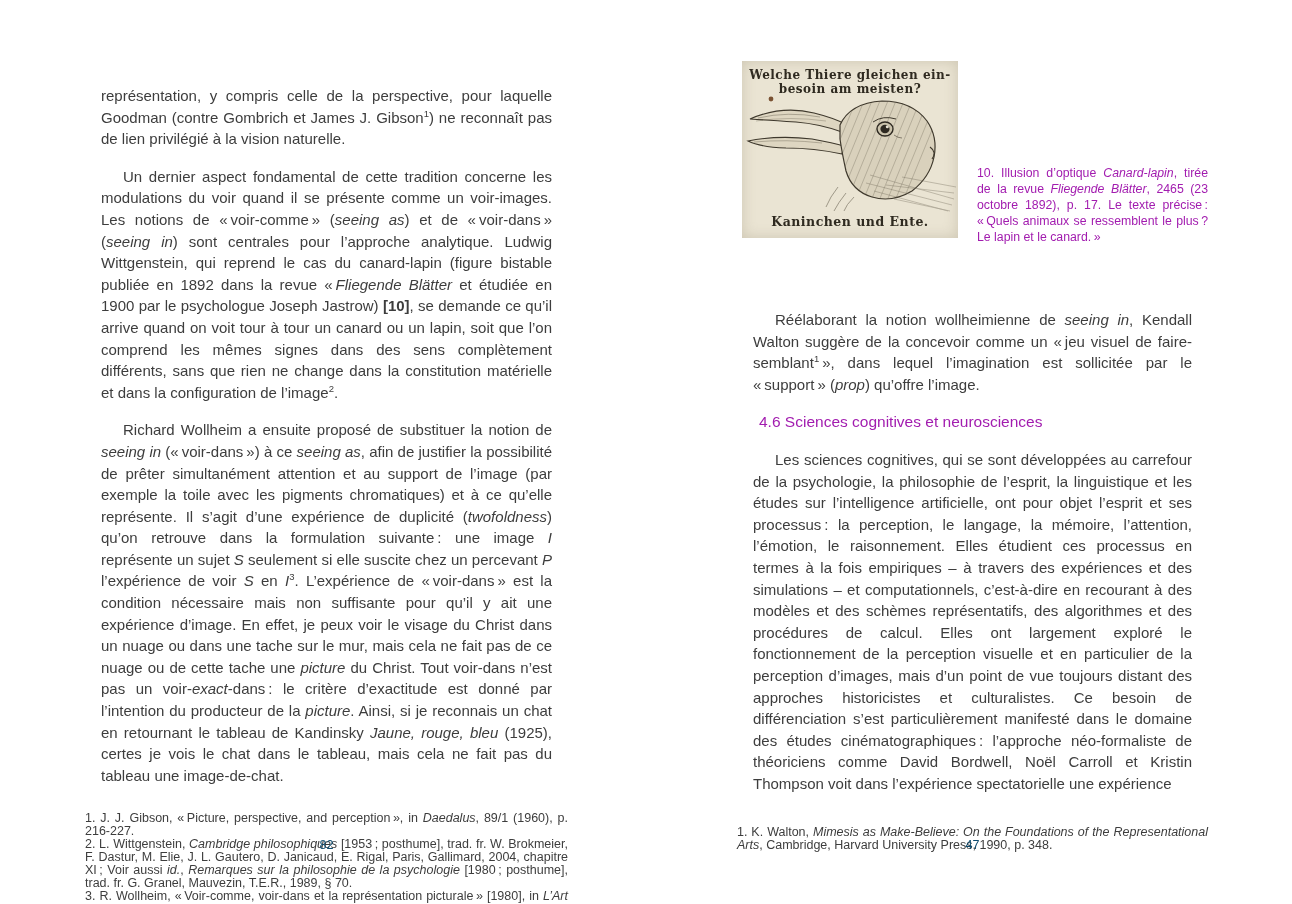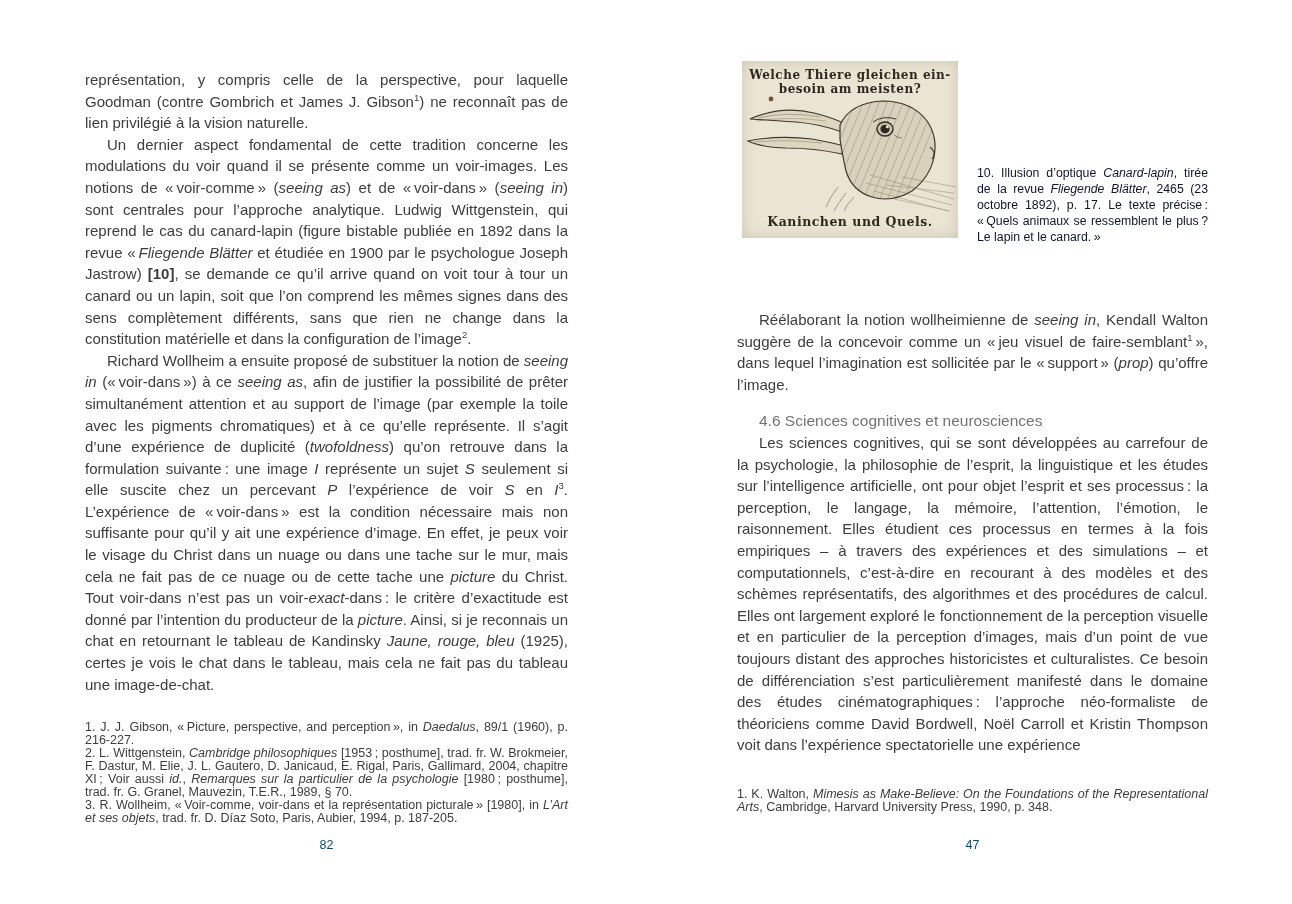--- a/index.html
+++ b/index.html
@@ -10,21 +10,21 @@
     background: #ffffff;
     font-family: "Liberation Sans", sans-serif;
     color: #3d3d3d;
     overflow: hidden;
   }
   .page { position: absolute; top: 0; height: 904px; box-sizing: border-box; }
   .page-left  { left: 85px;  width: 483px; padding-top: 69px; }
   .page-right { left: 737px; width: 471px; padding-top: 61px; }
 
   .para {
-    margin: 0;
+    margin: 16px;
     font-size: 15px;
     line-height: 21.6px;
     text-align: justify;
     color: #3d3d3d;
   }
   .para.indent { text-indent: 22px; }
   .para i { font-style: italic; }
   .para sup, .fnotes sup, .fig-side-caption sup { font-size: 9.5px; vertical-align: super; line-height: 0; }
 
   .fnotes {
@@ -79,49 +79,49 @@
     text-align: center;
     color: #2f2a20;
     letter-spacing: 0.5px;
   }
   .fig-side-caption {
     width: 231px;
     padding-top: 104px;
     font-size: 12.3px;
     line-height: 16px;
     text-align: justify;
-    color: #0f172a;
+    color: #a21caf;
   }
   .fig-side-caption i { font-style: italic; }
 
   .para-after-fig { margin-top: 64px; }
   .section-heading {
     margin: 15px 0 0 0;
     padding-left: 22px;
     font-size: 15.5px;
     font-weight: normal;
     line-height: 21.6px;
-    color: #737373;
+    color: #a21caf;
   }
   .fnotes-right { margin-top: 32px; }
 </style>
 </head>
 <body>
 
 <div class="spread">
 
   <div class="page page-left">
     <div>
       <p class="para">représentation, y compris celle de la perspective, pour laquelle Goodman (contre Gombrich et James J. Gibson<sup>1</sup>) ne reconnaît pas de lien privilégié à la vision naturelle.</p>
       <p class="para indent">Un dernier aspect fondamental de cette tradition concerne les modulations du voir quand il se présente comme un voir-images. Les notions de « voir-comme » (<i>seeing as</i>) et de « voir-dans » (<i>seeing in</i>) sont centrales pour l’approche analytique. Ludwig Wittgenstein, qui reprend le cas du canard-lapin (figure bistable publiée en 1892 dans la revue « <i>Fliegende Blätter</i> et étudiée en 1900 par le psychologue Joseph Jastrow) <b>[10]</b>, se demande ce qu’il arrive quand on voit tour à tour un canard ou un lapin, soit que l’on comprend les mêmes signes dans des sens complètement différents, sans que rien ne change dans la constitution matérielle et dans la configuration de l’image<sup>2</sup>.</p>
       <p class="para indent">Richard Wollheim a ensuite proposé de substituer la notion de <i>seeing in</i> (« voir-dans ») à ce <i>seeing as</i>, afin de justifier la possibilité de prêter simultanément attention et au support de l’image (par exemple la toile avec les pigments chromatiques) et à ce qu’elle représente. Il s’agit d’une expérience de duplicité (<i>twofoldness</i>) qu’on retrouve dans la formulation suivante : une image <i>I</i> représente un sujet <i>S</i> seulement si elle suscite chez un percevant <i>P</i> l’expérience de voir <i>S</i> en <i>I</i><sup>3</sup>. L’expérience de « voir-dans » est la condition nécessaire mais non suffisante pour qu’il y ait une expérience d’image. En effet, je peux voir le visage du Christ dans un nuage ou dans une tache sur le mur, mais cela ne fait pas de ce nuage ou de cette tache une <i>picture</i> du Christ. Tout voir-dans n’est pas un voir-<i>exact</i>-dans : le critère d’exactitude est donné par l’intention du producteur de la <i>picture</i>. Ainsi, si je reconnais un chat en retournant le tableau de Kandinsky <i>Jaune, rouge, bleu</i> (1925), certes je vois le chat dans le tableau, mais cela ne fait pas du tableau une image-de-chat.</p>
     </div>
     <div class="fnotes">
       <p>1. J. J. Gibson, « Picture, perspective, and perception », in <i>Daedalus</i>, 89/1 (1960), p. 216-227.</p>
-      <p>2. L. Wittgenstein, <i>Cambridge philosophiques</i> [1953 ; posthume], trad. fr. W. Brokmeier, F. Dastur, M. Elie, J. L. Gautero, D. Janicaud, E. Rigal, Paris, Gallimard, 2004, chapitre XI ; Voir aussi <i>id.</i>, <i>Remarques sur la particulier de la psychologie</i> [1980 ; posthume], trad. fr. G. Granel, Mauvezin, T.E.R., 1989, § 70.</p>
+      <p>2. L. Wittgenstein, <i>Cambridge philosophiques</i> [1953 ; posthume], trad. fr. W. Brokmeier, F. Dastur, M. Elie, J. L. Gautero, D. Janicaud, E. Rigal, Paris, Gallimard, 2004, chapitre XI ; Voir aussi <i>id.</i>, <i>Remarques sur la philosophie de la psychologie</i> [1980 ; posthume], trad. fr. G. Granel, Mauvezin, T.E.R., 1989, § 70.</p>
       <p>3. R. Wollheim, « Voir-comme, voir-dans et la représentation picturale » [1980], in <i>L’Art et ses objets</i>, trad. fr. D. Díaz Soto, Paris, Aubier, 1994, p. 187-205.</p>
     </div>
     <div class="page-number">82</div>
   </div>
 
   <div class="page page-right">
 
     <div class="fig-row">
 
       <figure class="duckrabbit">
@@ -187,21 +187,21 @@
           <g fill="none" stroke="#6a6353" stroke-width="0.7" opacity="0.5">
             <path d="M128,84 L212,108"></path>
             <path d="M124,92 L210,114"></path>
             <path d="M132,100 L206,120"></path>
             <path d="M144,94 L212,102"></path>
             <path d="M152,108 L208,120"></path>
             <path d="M160,86 L214,96"></path>
           </g>
         </svg>
 
-        <div class="fig-de">Kaninchen und Quels.</div>
+        <div class="fig-de">Kaninchen und Ente.</div>
       </figure>
 
       <aside class="fig-side-caption">10. Illusion d’optique <i>Canard-lapin</i>, tirée de la revue <i>Fliegende Blätter</i>, 2465 (23 octobre 1892), p. 17. Le texte précise : « Quels animaux se ressemblent le plus ? Le lapin et le canard. »</aside>
     </div>
 
     <p class="para indent para-after-fig">Réélaborant la notion wollheimienne de <i>seeing in</i>, Kendall Walton suggère de la concevoir comme un « jeu visuel de faire-semblant<sup>1</sup> », dans lequel l’imagination est sollicitée par le « support » (<i>prop</i>) qu’offre l’image.</p>
 
     <h2 class="section-heading">4.6 Sciences cognitives et neurosciences</h2>
 
     <p class="para indent">Les sciences cognitives, qui se sont développées au carrefour de la psychologie, la philosophie de l’esprit, la linguistique et les études sur l’intelligence artificielle, ont pour objet l’esprit et ses processus : la perception, le langage, la mémoire, l’attention, l’émotion, le raisonnement. Elles étudient ces processus en termes à la fois empiriques – à travers des expériences et des simulations – et computationnels, c’est-à-dire en recourant à des modèles et des schèmes représentatifs, des algorithmes et des procédures de calcul. Elles ont largement exploré le fonctionnement de la perception visuelle et en particulier de la perception d’images, mais d’un point de vue toujours distant des approches historicistes et culturalistes. Ce besoin de différenciation s’est particulièrement manifesté dans le domaine des études cinématographiques : l’approche néo-formaliste de théoriciens comme David Bordwell, Noël Carroll et Kristin Thompson voit dans l’expérience spectatorielle une expérience</p>

